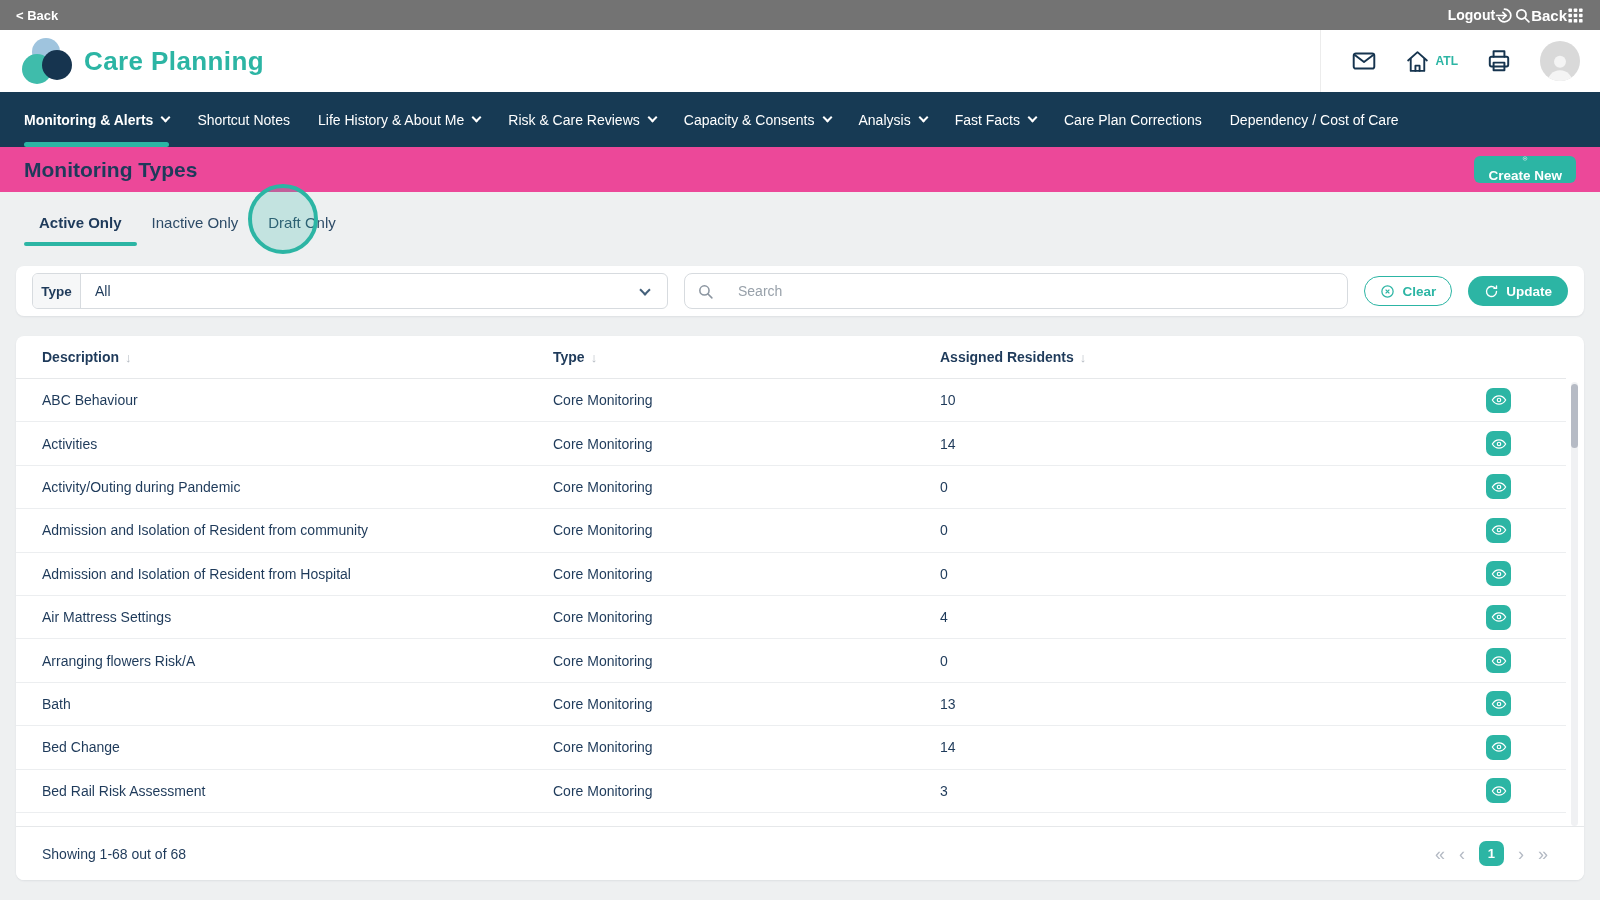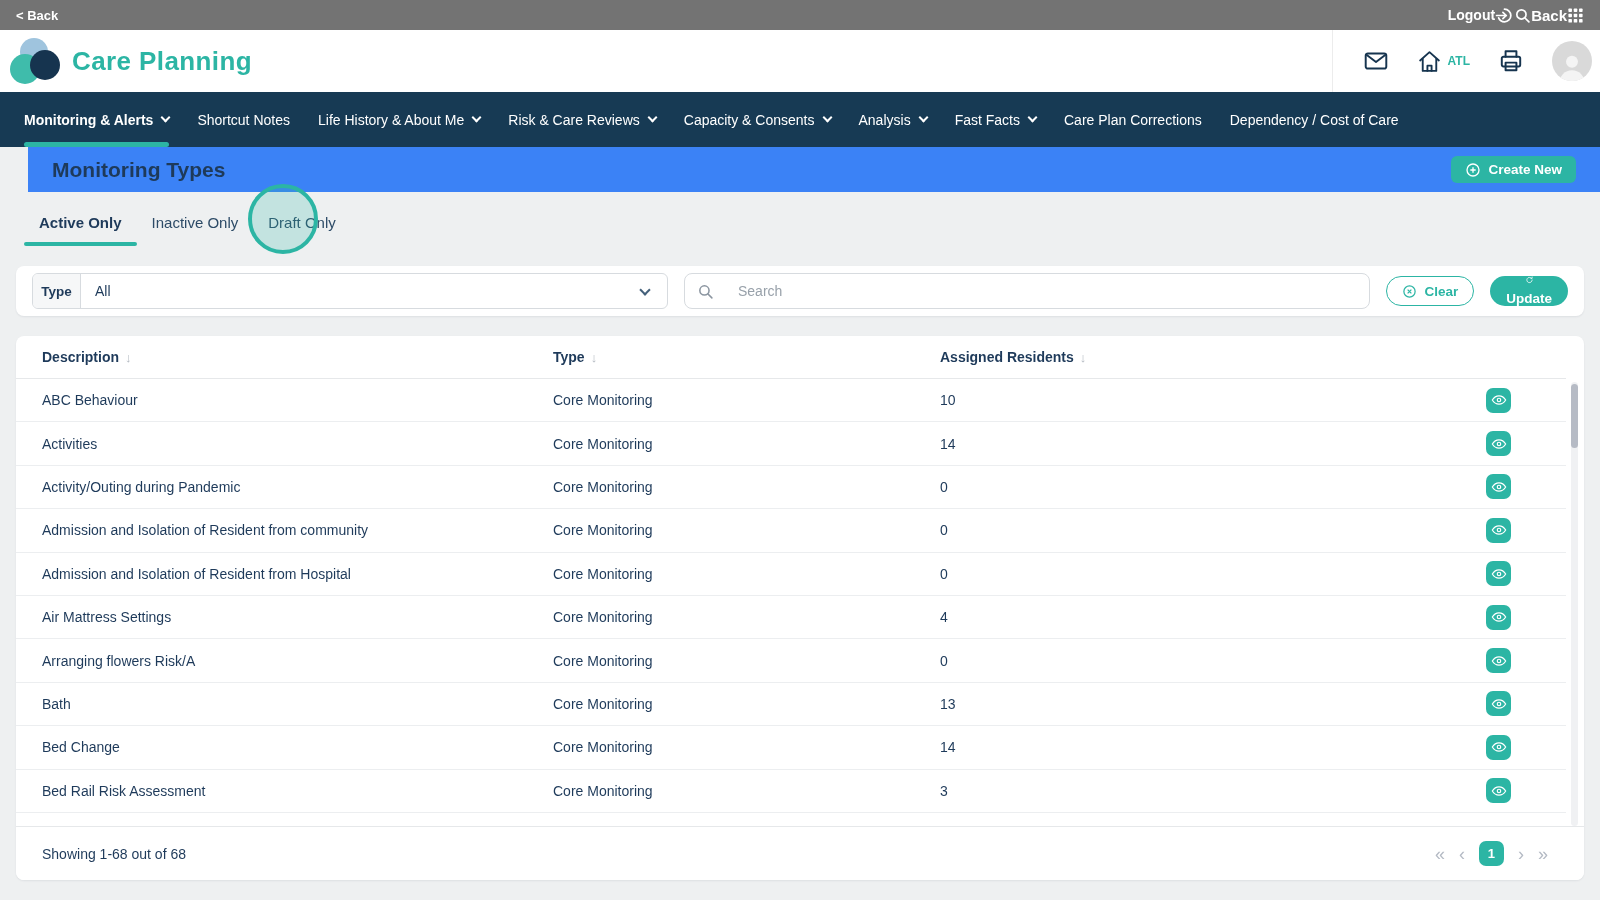--- a/index.html
+++ b/index.html
@@ -12,63 +12,63 @@
   svg { display:block; }
 
   
   .topbar { height:30px; background:#737373; display:flex; align-items:center; justify-content:space-between; padding:0 16px; color:#fff; }
   .back-link { font-size:13px; font-weight:700; cursor:pointer; }
   .topbar-right { display:flex; align-items:center; }
   .logout-label { font-size:14px; font-weight:600; }
   .admin-label { font-size:15px; font-weight:700; }
 
   
-  .header { height:62px; background:#fff; display:flex; align-items:center; justify-content:space-between; padding:0 8px; }
+  .header { height:62px; background:#fff; display:flex; align-items:center; justify-content:space-between; padding:0 20px; }
   .brand { display:flex; align-items:center; }
   .logo-mark { position:relative; width:56px; height:50px; margin-right:8px; }
   .logo-mark i { position:absolute; border-radius:50%; }
   .logo-c1 { width:28px; height:28px; left:12px; top:2px;  background:#9fc4de; }
   .logo-c2 { width:30px; height:30px; left:2px;  top:18px; background:#3fbcab; }
   .logo-c3 { width:30px; height:30px; left:22px; top:14px; background:#16344f; }
   .app-title { font-size:26px; font-weight:700; color:#2cb5a4; letter-spacing:.4px; }
   .header-icons { display:flex; align-items:center; gap:28px; height:62px; padding-left:30px; border-left:1px solid #ececec; }
   .home-group { display:flex; align-items:center; gap:6px; }
   .home-label { font-size:12px; font-weight:700; color:#2cb5a4; }
   .avatar { width:40px; height:40px; border-radius:50%; background:#d9d9d9; overflow:hidden; display:flex; align-items:flex-end; justify-content:center; }
 
   
   .nav { height:55px; background:#173a54; display:flex; padding:0 24px; }
   .nav-item { position:relative; display:flex; align-items:center; color:#fff; font-size:14px; font-weight:500; margin-right:28px; cursor:pointer; white-space:nowrap; }
   .nav-item.active { font-weight:700; }
   .nav-item.active::after { content:''; position:absolute; left:0; right:0; bottom:0; height:5px; background:#2cb5a4; border-radius:4px; }
   .chev { width:7px; height:7px; border-right:2px solid #fff; border-bottom:2px solid #fff; transform:rotate(45deg); display:inline-block; margin-left:9px; margin-top:-4px; }
 
   
-  .title-row { height:45px; background:#3b82f6; display:flex; align-items:center; justify-content:space-between; padding:0 24px;margin-left:28px; }
+  .title-row { height:45px; background:#ec4899; display:flex; align-items:center; justify-content:space-between; padding:0 24px; }
   .page-title { font-size:21px; font-weight:700; color:#1e3a5a; }
-  .create-btn { background:#2cb5a4; color:#fff; border:none; border-radius:6px; height:27px; padding:0 14px; font-size:13.5px; font-weight:600; display:flex; align-items:center; gap:7px; cursor:pointer; font-family:inherit; }
+  .create-btn { background:#2cb5a4; color:#fff; border:none; border-radius:6px; height:27px; padding:0 14px; font-size:13.5px; font-weight:600; display:flex; align-items:center; gap:7px; cursor:pointer; font-family:inherit;flex-direction:column; }
 
   
   .tabs { position:relative; margin:6px 24px 0; display:flex; height:48px; }
   .tab { position:relative; display:flex; align-items:center; padding:0 15px; font-size:15px; font-weight:500; color:#2d4b67; cursor:pointer; }
   .tab.active { color:#1e3a5a; font-weight:700; }
   .tab.active::after { content:''; position:absolute; left:0; right:0; bottom:0; height:4px; background:#2cb5a4; border-radius:3px; }
   .click-circle { position:absolute; width:70px; height:70px; left:224px; top:-14px; border:4px solid #2cb5a4; border-radius:50%; background:rgba(44,181,164,.22); pointer-events:none; }
 
   
   .filter-card { margin:20px 16px 0; height:50px; background:#fff; border-radius:8px; box-shadow:0 1px 2px rgba(20,40,60,.08); display:flex; align-items:center; padding:0 16px; gap:16px; }
   .type-select { width:636px; height:36px; border:1px solid #d7dbdf; border-radius:6px; display:flex; align-items:center; overflow:hidden; cursor:pointer; background:#fff; }
   .type-label { width:48px; height:100%; background:#f6f7f8; border-right:1px solid #d7dbdf; display:flex; align-items:center; justify-content:center; font-size:13.5px; font-weight:600; color:#1e3a5a; }
   .type-value { flex:1; padding-left:14px; font-size:14px; color:#1e3a5a; }
   .select-chev { width:8px; height:8px; border-right:2px solid #44607a; border-bottom:2px solid #44607a; transform:rotate(45deg); margin:-3px 18px 0 0; }
   .search-box { flex:1; height:36px; border:1px solid #d7dbdf; border-radius:8px; display:flex; align-items:center; padding:0 12px; gap:24px; background:#fff; }
   .search-box input { border:none; outline:none; flex:1; font-size:14px; color:#1e3a5a; font-family:inherit; background:transparent; }
   .search-box input::placeholder { color:#98a1aa; }
   .clear-btn { height:30px; border:1px solid #2cb5a4; background:#fff; color:#2cb5a4; border-radius:16px; padding:0 15px; font-size:13.5px; font-weight:600; display:flex; align-items:center; gap:7px; cursor:pointer; font-family:inherit; }
-  .update-btn { height:30px; border:none; background:#2cb5a4; color:#fff; border-radius:16px; padding:0 16px; font-size:13.5px; font-weight:600; display:flex; align-items:center; gap:7px; cursor:pointer; font-family:inherit;flex-direction:column; }
+  .update-btn { height:30px; border:none; background:#2cb5a4; color:#fff; border-radius:16px; padding:0 16px; font-size:13.5px; font-weight:600; display:flex; align-items:center; gap:7px; cursor:pointer; font-family:inherit; }
 
   
   .table-card { position:relative; margin:20px 16px 0; height:544px; background:#fff; border-radius:8px; box-shadow:0 1px 2px rgba(20,40,60,.08); overflow:hidden; }
   .thead, .trow { display:grid; grid-template-columns:511px 387px 1fr 48px; padding:0 32px 0 26px; align-items:center; }
   .thead { height:43px; border-bottom:1px solid #e6e8ea; margin-right:18px; }
   .th { display:flex; align-items:center; gap:6px; font-size:14px; font-weight:700; color:#1e3a5a; cursor:pointer; }
   .sort-arrow { color:#b4bac2; font-size:13px; font-weight:400; }
   .tbody { height:447px; overflow:hidden; margin-right:18px; }
   .trow { height:43.4px; border-bottom:1px solid #eceef0; font-size:14px; color:#1e3a5a; }
   .eye-btn { width:25px; height:25px; border:none; border-radius:7px; background:#2cb5a4; display:flex; align-items:center; justify-content:center; cursor:pointer; }

